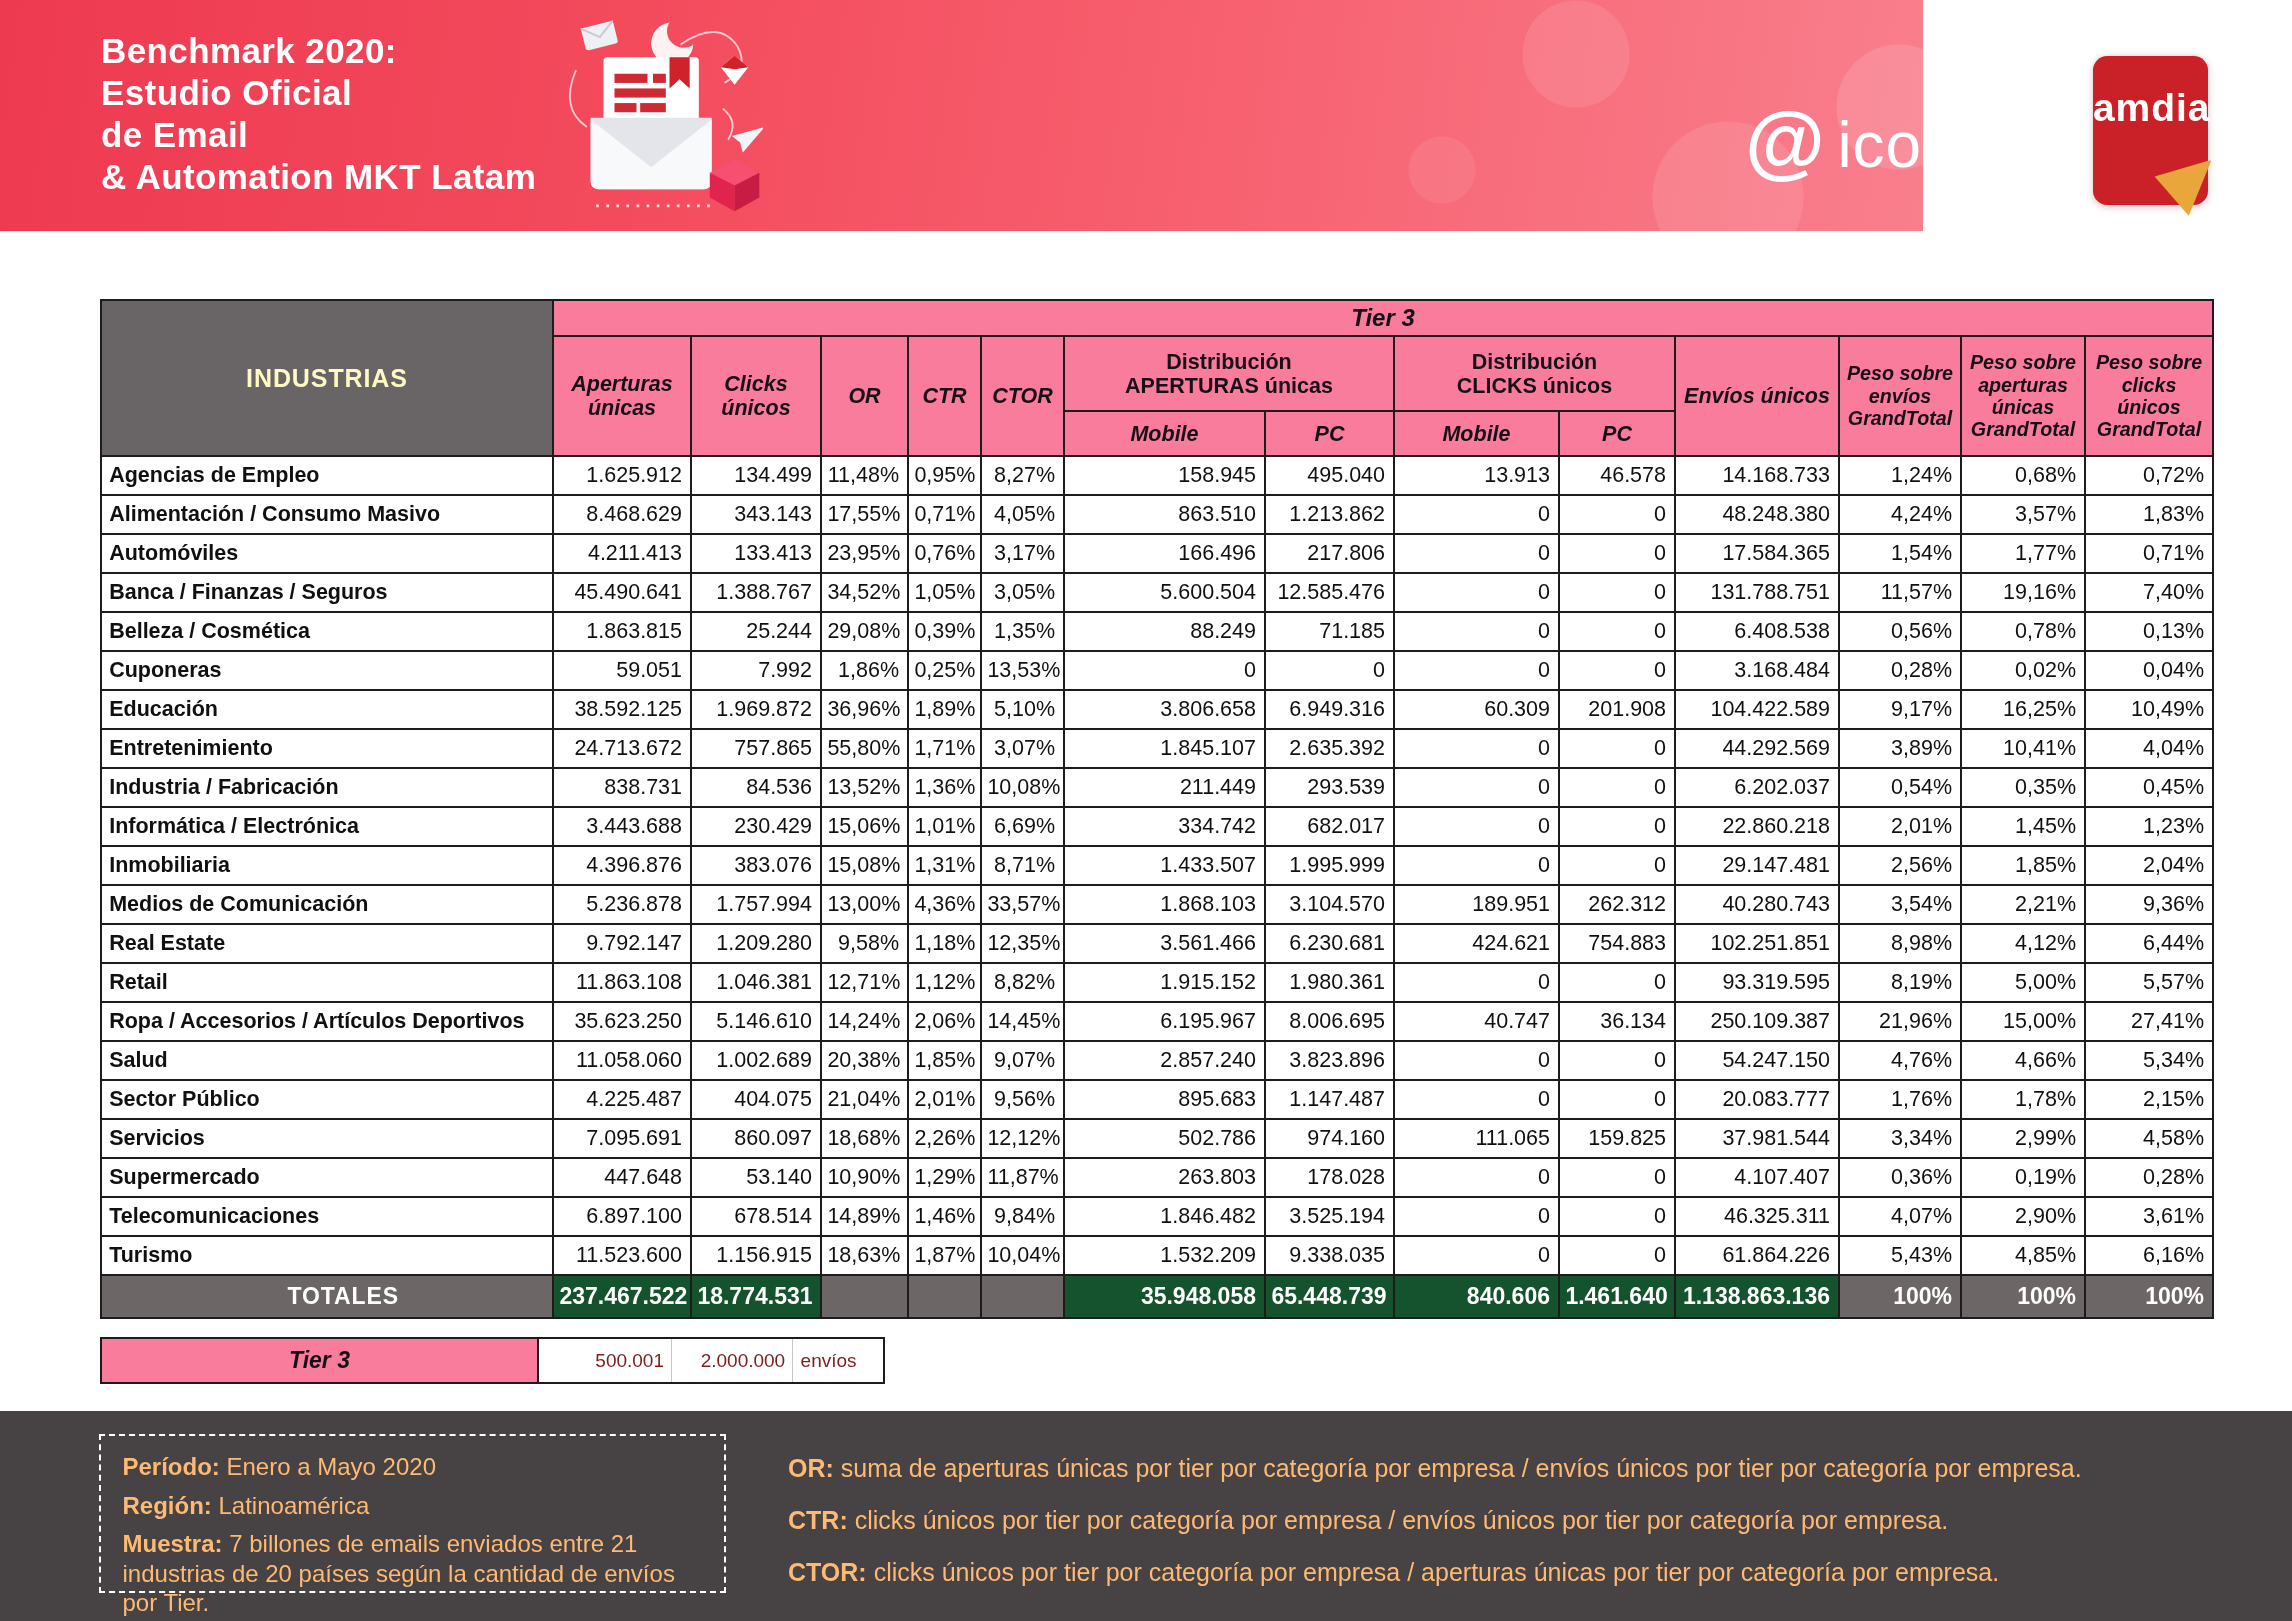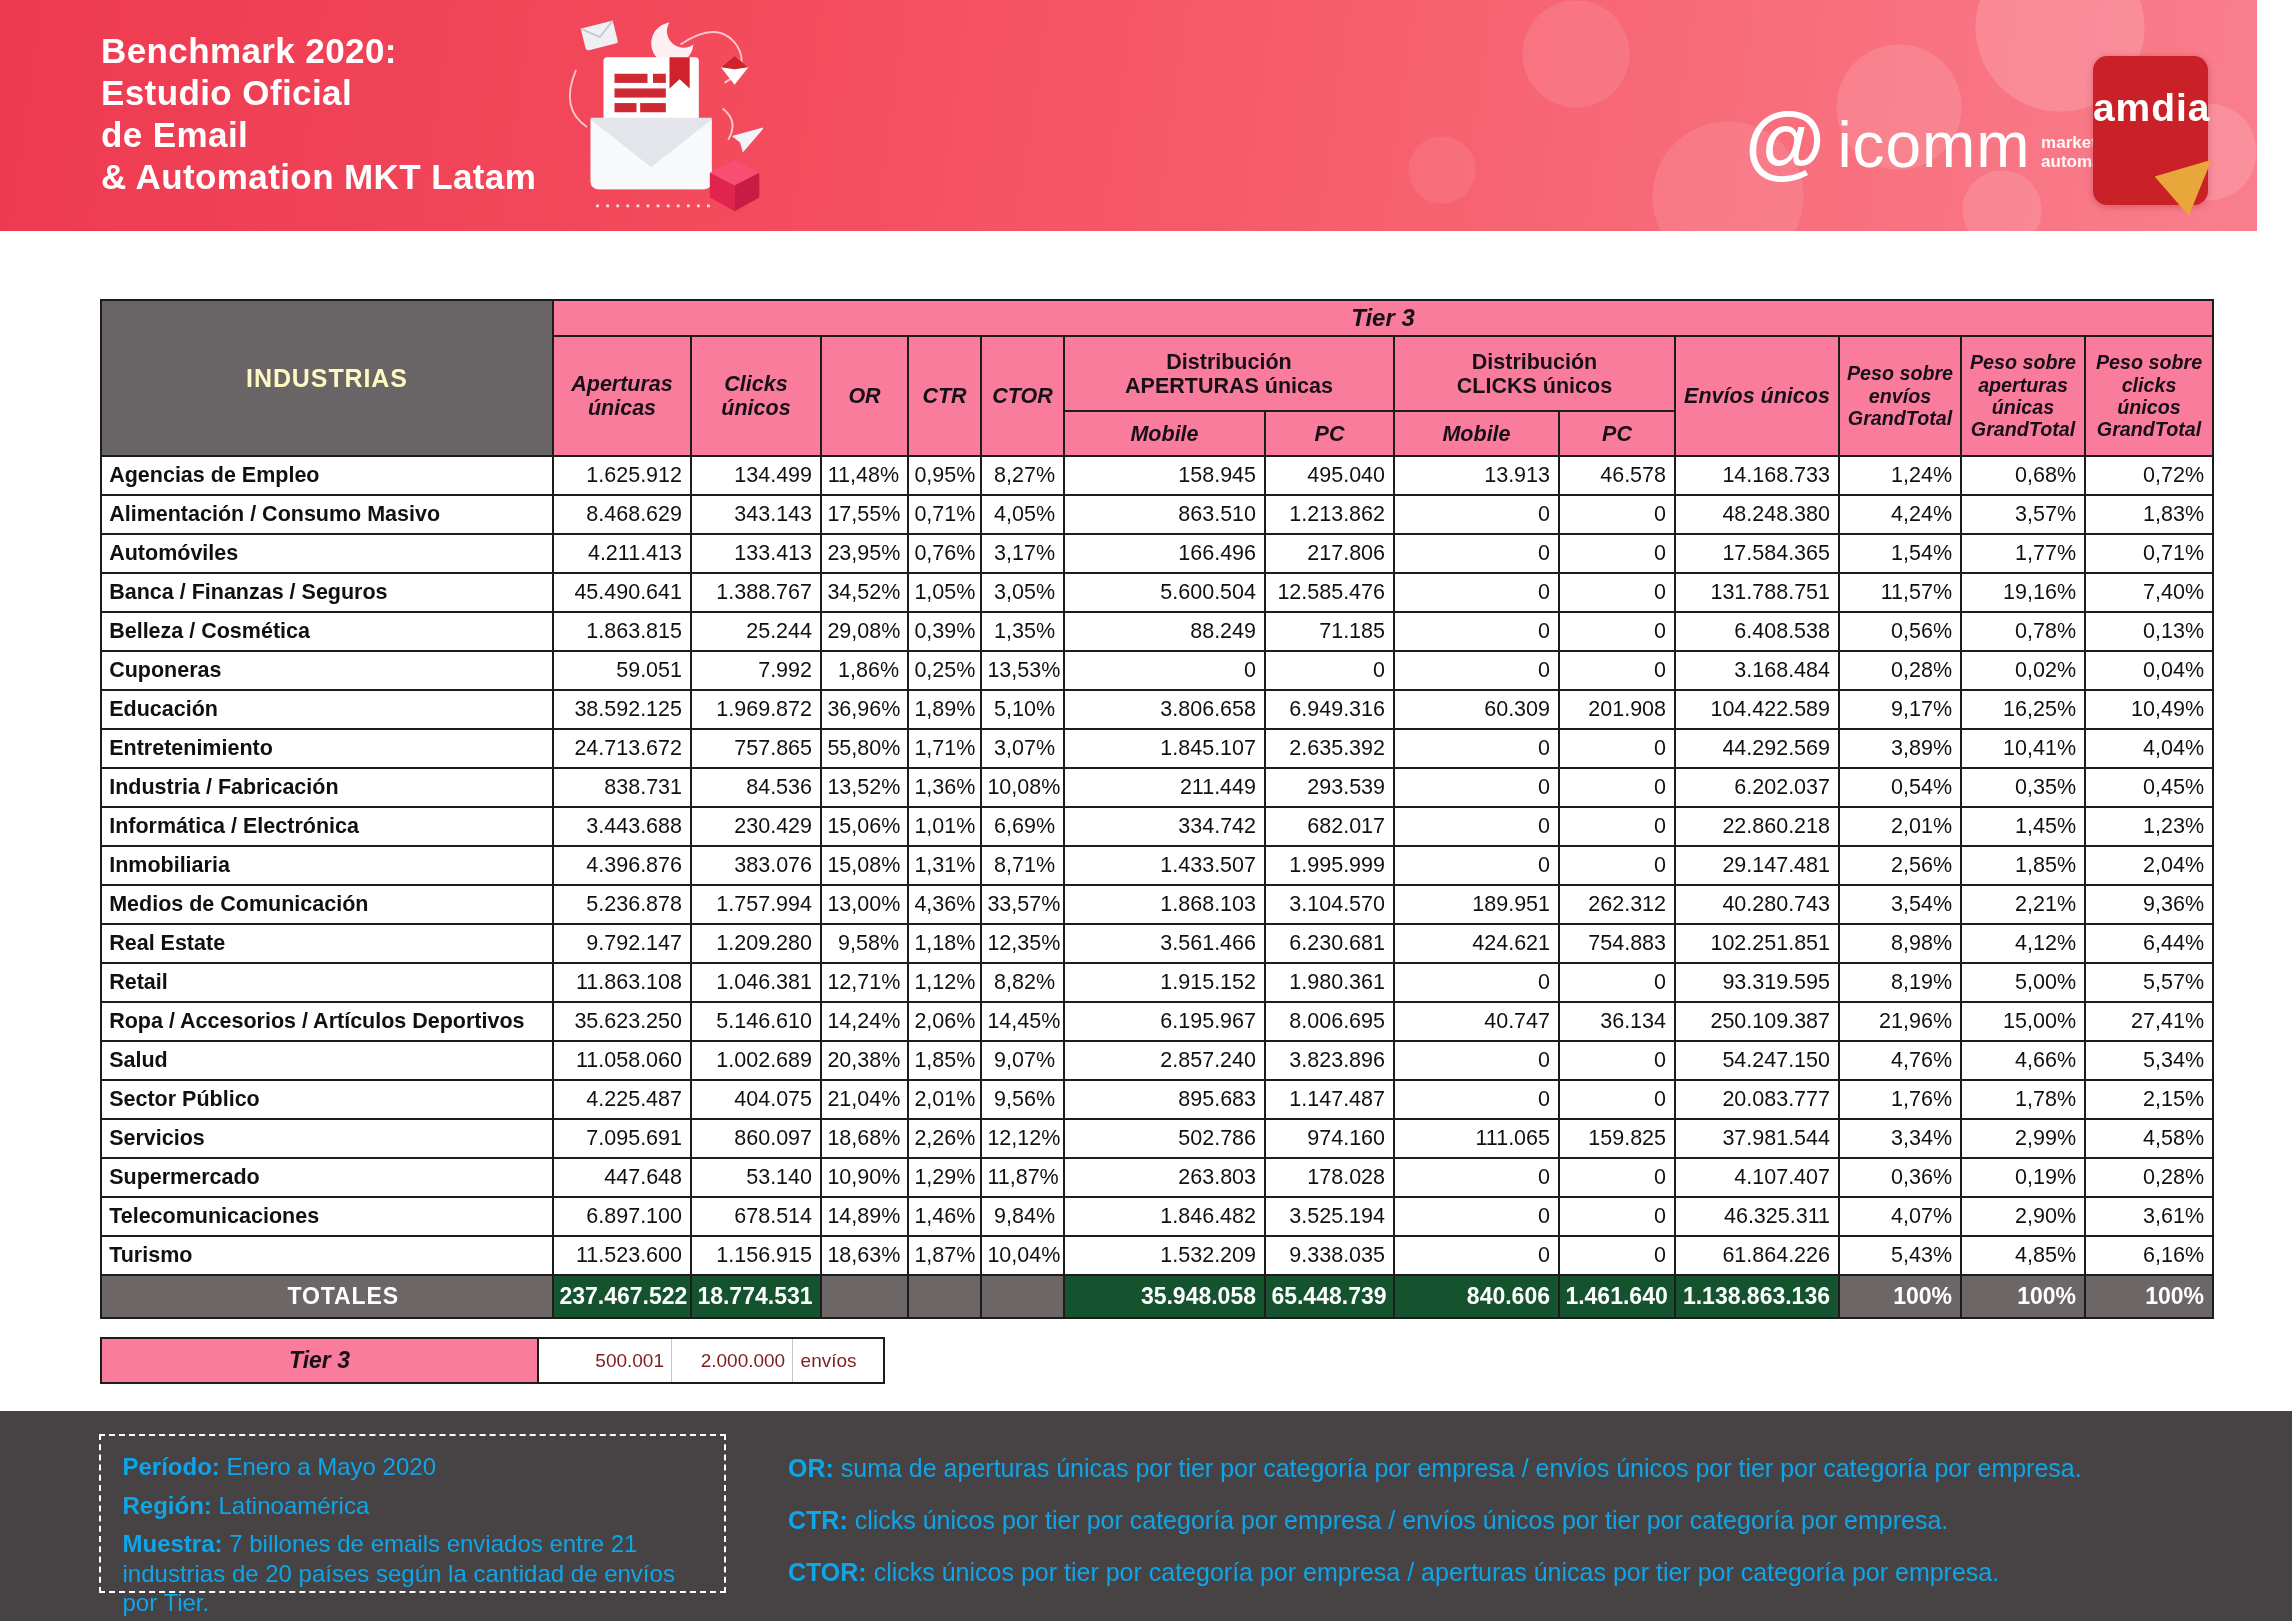--- a/index.html
+++ b/index.html
@@ -2,21 +2,21 @@
 <html style="font-size:14.3px"><head>
 <meta charset="utf-8">
 <style>
   html,body{margin:0;padding:0;}
   body{
     width:2293px;height:1622px;position:relative;background:#ffffff;
     font-family:"Liberation Sans","DejaVu Sans",sans-serif;overflow:hidden;
   }
   
   .banner{
-    position:absolute;left:0;top:0;width:2257px;height:231px;
+    position:absolute;left:0;top:0;width:1923px;height:231px;
     background:
       radial-gradient(circle 85px at 2060px 27px, rgba(255,255,255,.15) 0 84px, transparent 85px),
       radial-gradient(circle 63px at 1899px 107px, rgba(255,255,255,.12) 0 62px, transparent 63px),
       radial-gradient(circle 49px at 2208px 152px, rgba(255,255,255,.14) 0 48px, transparent 49px),
       radial-gradient(circle 76px at 1728px 197px, rgba(255,255,255,.10) 0 75px, transparent 76px),
       radial-gradient(circle 54px at 1576px 54px, rgba(255,255,255,.10) 0 53px, transparent 54px),
       radial-gradient(circle 40px at 2002px 210px, rgba(255,255,255,.12) 0 39px, transparent 40px),
       radial-gradient(circle 34px at 1442px 170px, rgba(255,255,255,.08) 0 33px, transparent 34px),
       linear-gradient(98deg,#ee3a51 0%,#f34a5c 32%,#f7606f 62%,#f97f8d 100%);
   }
@@ -55,21 +55,21 @@
   .bench td.tot-label{text-align:center;letter-spacing:0.9px;padding-left:38px;}
   
   .legend{position:absolute;left:100px;top:1337px;height:43px;display:flex;border:2.7px solid #1c1c1c;background:#fff;}
   .legend .cell{display:flex;align-items:center;font-size:19px;color:#7f1d1d;}
   .legend .tier-cell{width:435px;background:#fa7c9c;font-weight:bold;font-style:italic;font-size:23px;
     justify-content:center;border-right:2.7px solid #1c1c1c;color:#181018;}
   .legend .min-cell{width:125px;justify-content:flex-end;padding-right:7.2px;}
   .legend .max-cell{width:113px;justify-content:flex-end;padding-right:7.2px;border-left:1.8px solid #c6c6c6;}
   .legend .unit-cell{width:82px;justify-content:flex-start;padding-left:7.2px;border-left:1.8px solid #c6c6c6;text-align:right;}
   
-  .footer{position:absolute;left:0;top:1411px;width:2293px;height:211px;background:#474243;color:#0ea5e9;}
+  .footer{position:absolute;left:0;top:1411px;width:2293px;height:211px;background:#474243;color:#fdba74;}
   .info-box{position:absolute;left:99px;top:23px;width:627px;height:159px;border:2.7px dashed #ffffff;
     padding:10.7px 21.5px;box-sizing:border-box;font-size:24px;line-height:29.6px;}
   .info-box p{margin:5.4px 0 9px 0;}
   .defs{position:absolute;left:788px;top:43px;font-size:25px;}
   .defs div{margin-bottom:23px;}
   .defs b{font-weight:bold;}
 </style>
 </head>
 <body>
 

